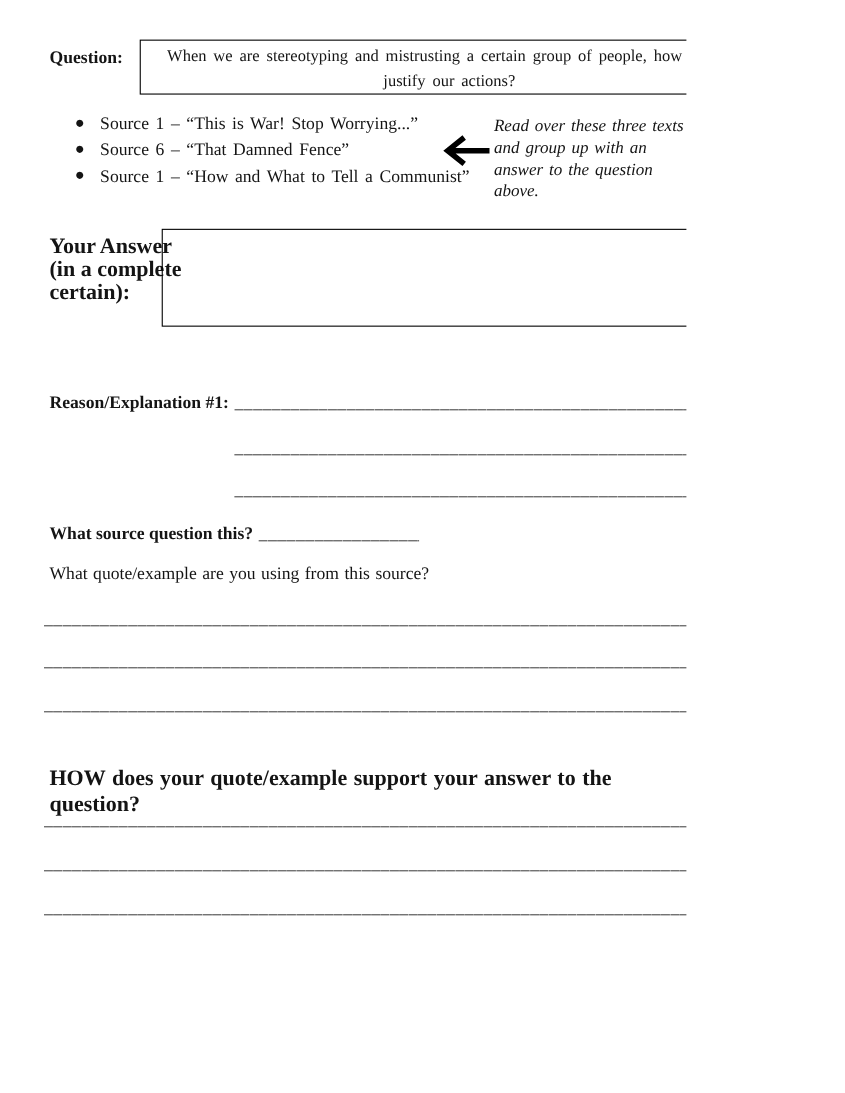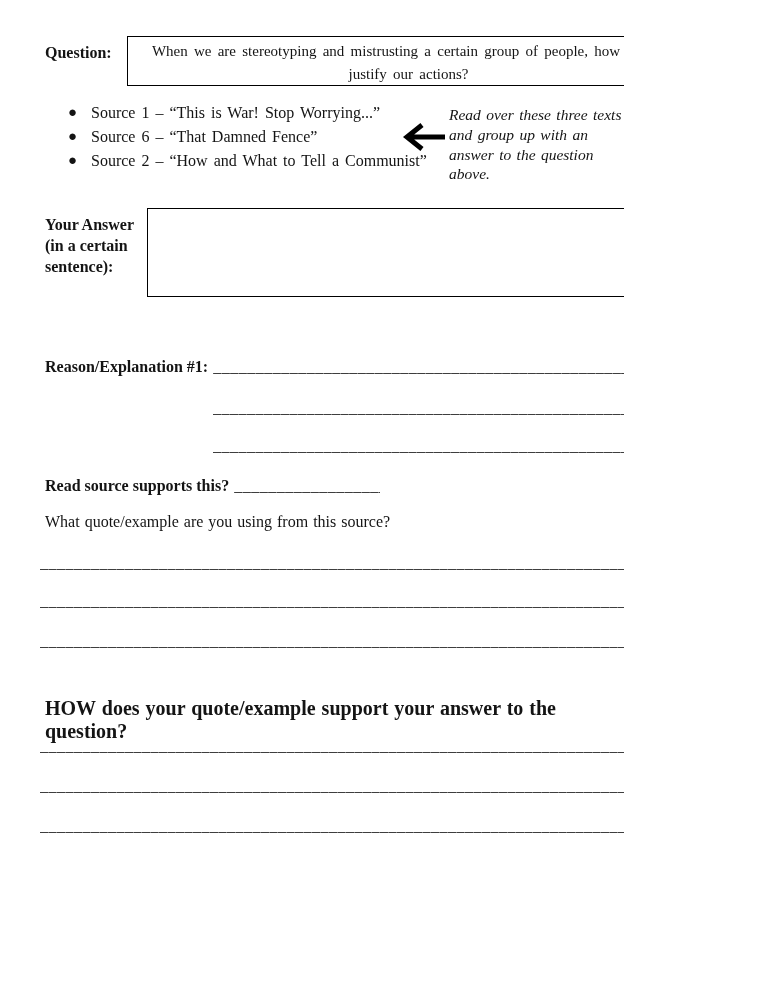--- a/index.html
+++ b/index.html
@@ -47,21 +47,21 @@
   .arrow-wrap { left: 401px; top: 119px; width: 46px; height: 36px; }
   .note {
     left: 449px; top: 105px; width: 182px;
     font-size: 15.5px; font-style: italic; line-height: 19.8px;
     word-spacing: 1.5px;
   }
 
   
   .answer-label {
     left: 45px; top: 214px;
-    font-size: 16px; font-weight: bold; line-height: 21px;
+    font-size: 20px; font-weight: bold; line-height: 21px;
   }
   .answer-box {
     left: 147px; top: 208px;
     width: 542px; height: 89px;
     border: 1.5px solid #000;
     box-sizing: border-box;
   }
 
   
   .fill {
@@ -113,48 +113,48 @@
     <li>
       <span class="bullet">●</span>
       <span>Source 1 – “This is War! Stop Worrying...”</span>
     </li>
     <li>
       <span class="bullet">●</span>
       <span>Source 6 – “That Damned Fence”</span>
     </li>
     <li>
       <span class="bullet">●</span>
-      <span>Source 2 – “How and What to Tell a Communist”</span>
+      <span>Source 1 – “How and What to Tell a Communist”</span>
     </li>
   </ul>
 
   <div class="abs arrow-wrap">
     <svg class="arrow-svg" width="46" height="36" viewBox="0 0 46 36" aria-hidden="true">
       <path d="M44 18 H8 M21 6 L6 18 L21 30" fill="none" stroke="#000" stroke-width="5" stroke-linejoin="miter" stroke-linecap="butt"></path>
     </svg>
   </div>
 
   <div class="abs note">Read over these three texts and group up with an answer to the question above.</div>
 
   <div class="abs answer-label">
     <div>Your Answer</div>
-    <div>(in a certain</div>
-    <div>sentence):</div>
+    <div>(in a complete</div>
+    <div>certain):</div>
   </div>
   <div class="abs answer-box"></div>
 
   <div class="abs row reason-row">
     <span class="lbl">Reason/Explanation #1:</span>
     <span class="fill">___________________________________________________________________________</span>
   </div>
   <span class="abs fill reason-line reason-line-2">___________________________________________________________________________</span>
   <span class="abs fill reason-line reason-line-3">___________________________________________________________________________</span>
 
   <div class="abs row source-row">
-    <span class="lbl">Read source supports this?</span>
+    <span class="lbl">What source question this?</span>
     <span class="fill">____________________</span>
   </div>
 
   <div class="abs quote-label">What quote/example are you using from this source?</div>
 
   <span class="abs fill full-line quote-line-1">_______________________________________________________________________________________________</span>
   <span class="abs fill full-line quote-line-2">_______________________________________________________________________________________________</span>
   <span class="abs fill full-line quote-line-3">_______________________________________________________________________________________________</span>
 
   <div class="abs how-label">HOW does your quote/example support your answer to the question?</div>

